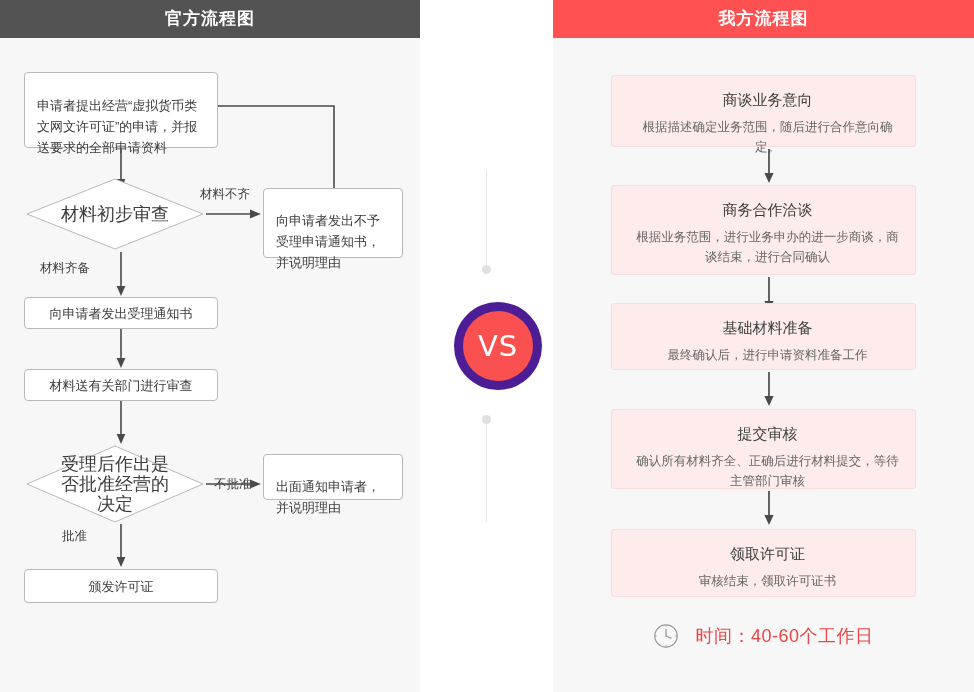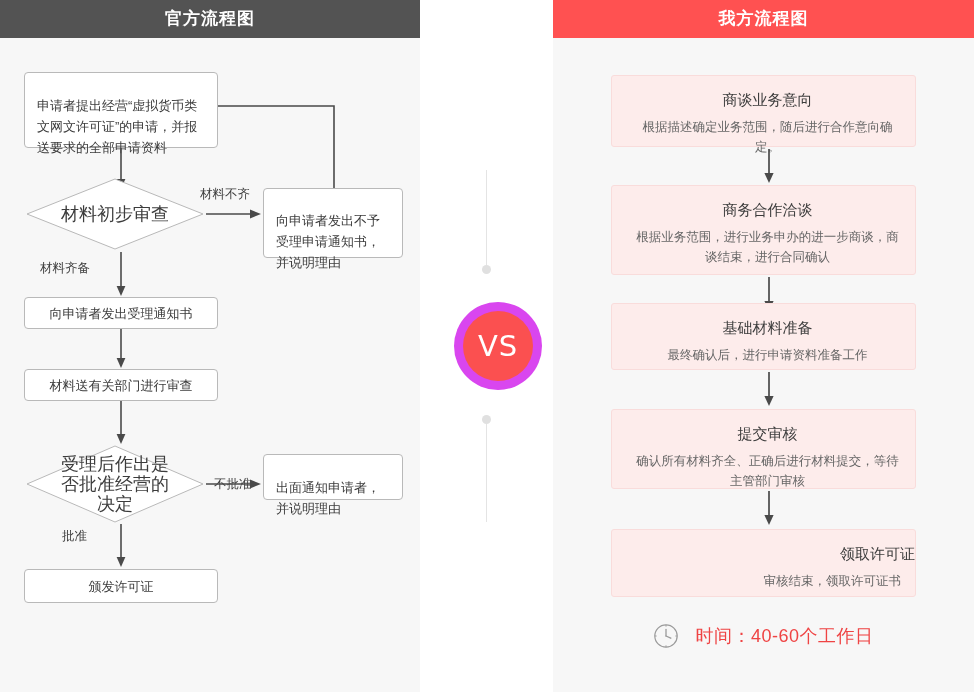--- a/index.html
+++ b/index.html
@@ -122,21 +122,21 @@
     background: #e0e0e0;
     left: 62px;
   }
   .vs-circle-outer {
     position: absolute;
     left: 34px;
     top: 302px;
     width: 88px;
     height: 88px;
     border-radius: 50%;
-    background: #d946ef;
+    background: #4c1d95;
     display: flex;
     align-items: center;
     justify-content: center;
   }
   .vs-circle-inner {
     width: 70px;
     height: 70px;
     border-radius: 50%;
     background: #fb5050;
     display: flex;
@@ -259,21 +259,21 @@
       <div class="dtext" style="padding:0 30px; box-sizing:border-box;">受理后作出是否批准经营的决定</div>
     </div>
 
     <div class="fc-label" style="left:214px; top:476px;">不批准</div>
 
     <svg class="arrow-h" style="left:206px; top:477px;" width="56" height="14">
       <line x1="0" y1="7" x2="44" y2="7" stroke="#4a4a4a" stroke-width="1.6"></line>
       <polygon points="55,7 44,2.6 44,11.4" fill="#4a4a4a"></polygon>
     </svg>
 
-    <div class="fc-box padded" style="left:263px; top:454px; width:140px; height:44px;">出面通知申请者，并说明理由</div>
+    <div class="fc-box padded" style="left:263px; top:454px; width:140px; height:44px;font-family:Liberation Mono, monospace;">出面通知申请者，并说明理由</div>
 
     <div class="fc-label" style="left:62px; top:528px;">批准</div>
 
     <svg class="arrow-v" style="left:114px; top:524px;" width="14" height="44">
       <line x1="7" y1="0" x2="7" y2="34" stroke="#4a4a4a" stroke-width="1.6"></line>
       <polygon points="7,43 2.6,33 11.4,33" fill="#4a4a4a"></polygon>
     </svg>
 
     <div class="fc-box centered" style="left:24px; top:569px; width:194px; height:34px;">颁发许可证</div>
   </div>
@@ -322,21 +322,21 @@
 
     <div class="step-box" style="top:409px; height:80px;">
       <div class="step-title">提交审核</div>
       <div class="step-desc">确认所有材料齐全、正确后进行材料提交，等待主管部门审核</div>
     </div>
     <svg class="step-arrow" style="top:491px;" width="14" height="35">
       <line x1="7" y1="0" x2="7" y2="25" stroke="#4a4a4a" stroke-width="1.7"></line>
       <polygon points="7,34 2.4,24 11.6,24" fill="#4a4a4a"></polygon>
     </svg>
 
-    <div class="step-box" style="top:529px; height:68px;text-align:right;">
+    <div class="step-box" style="top:529px; height:68px;">
       <div class="step-title">领取许可证</div>
       <div class="step-desc">审核结束，领取许可证书</div>
     </div>
 
     <div class="time-row">
       <svg width="26" height="26" viewBox="0 0 26 26">
         <circle cx="13" cy="13" r="11.2" fill="none" stroke="#9b9b9b" stroke-width="1.2"></circle>
         <line x1="13" y1="13" x2="13" y2="6.5" stroke="#9b9b9b" stroke-width="1.3" stroke-linecap="round"></line>
         <line x1="13" y1="13" x2="17.8" y2="15.2" stroke="#9b9b9b" stroke-width="1.3" stroke-linecap="round"></line>
         <line x1="13" y1="1.8" x2="13" y2="3.6" stroke="#9b9b9b" stroke-width="1"></line>

